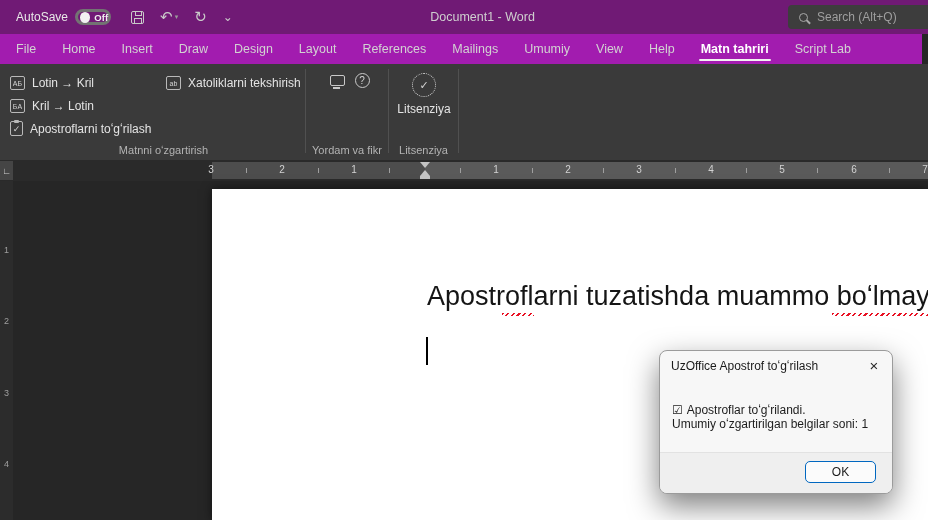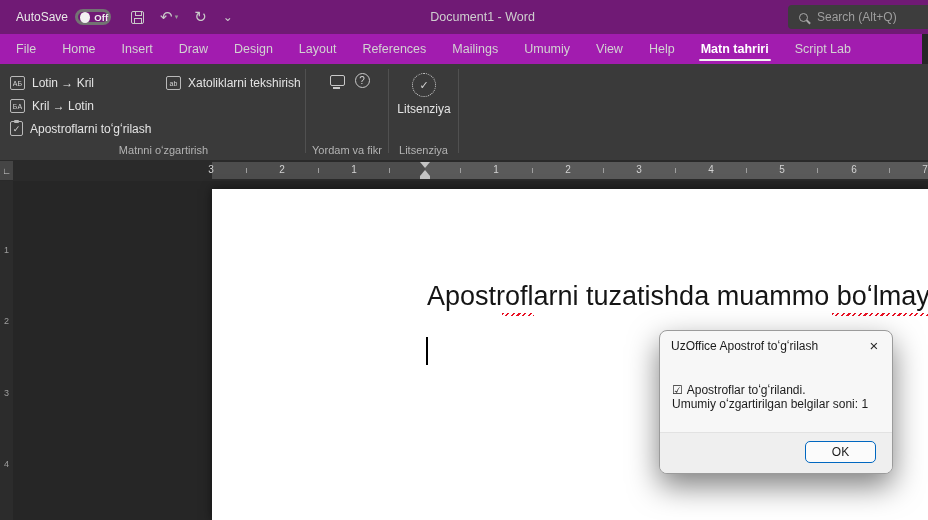--- a/index.html
+++ b/index.html
@@ -65,21 +65,21 @@
   
   .vruler { position:absolute; left:0; top:181px; bottom:0; width:13px; background:#2c2c2c; }
   .vn { position:absolute; left:0; width:13px; text-align:center; font-size:9px; color:#9f9f9f; }
   .canvas { position:absolute; left:13px; top:181px; right:0; bottom:0; background:#262626; }
   .page { position:absolute; left:199px; top:8px; width:716px; height:331px; background:#ffffff; overflow:hidden; box-shadow:0 0 10px rgba(0,0,0,0.55); }
   .heading { position:absolute; left:215px; top:92px; font-size:27px; color:#151515; white-space:nowrap; }
   .squiggle { position:absolute; height:3px; background:repeating-linear-gradient(135deg, #e81123 0 1.5px, transparent 1.5px 4px); }
   .caret { position:absolute; left:214px; top:148px; width:1.5px; height:28px; background:#000000; }
 
   
-  .dialog { position:absolute; left:659px; top:330px; width:234px; height:144px; background:#f7f7f7; border:1px solid #9b9b9b; border-radius:8px; box-shadow:0 12px 30px rgba(0,0,0,0.5); overflow:hidden; font-size:12px; color:#1a1a1a; }
+  .dialog { position:absolute; left:659px; top:350px; width:234px; height:144px; background:#f7f7f7; border:1px solid #9b9b9b; border-radius:8px; box-shadow:0 12px 30px rgba(0,0,0,0.5); overflow:hidden; font-size:12px; color:#1a1a1a; }
   .dialog-title { position:absolute; left:11px; top:8px; font-size:12px; color:#1a1a1a; white-space:nowrap; }
   .dialog-close { position:absolute; right:2px; top:2px; width:32px; height:24px; display:flex; align-items:center; justify-content:center; color:#2a2a2a; font-size:15px; border-radius:0 7px 0 0; }
   .dialog-footer { position:absolute; left:0; right:0; bottom:0; height:41px; background:#efefef; border-top:1px solid #e2e2e2; }
   .dialog-line1 { position:absolute; left:12px; top:52px; display:flex; align-items:center; gap:4px; color:#1c1c1c; }
   .cb { font-size:12px; }
   .dialog-line2 { position:absolute; left:12px; top:66px; color:#1c1c1c; white-space:nowrap; }
   .ok-btn { position:absolute; left:145px; top:110px; width:71px; height:22px; background:#fbfbfb; border:1px solid #0067c0; border-radius:5px; display:flex; align-items:center; justify-content:center; font-size:12px; color:#1a1a1a; }
 </style>
 </head>
 <body>

